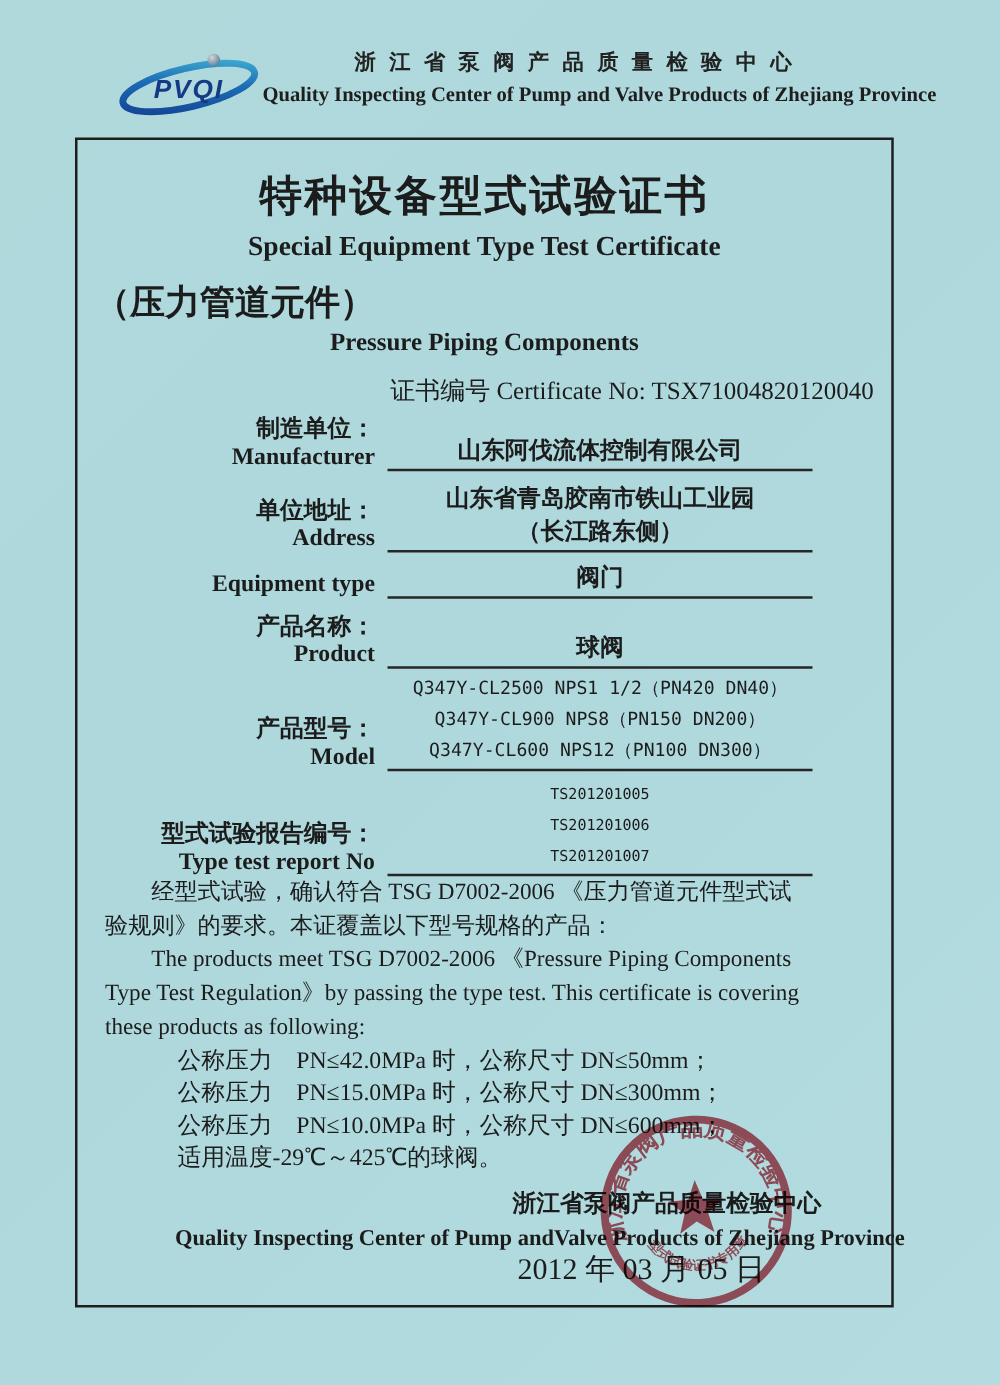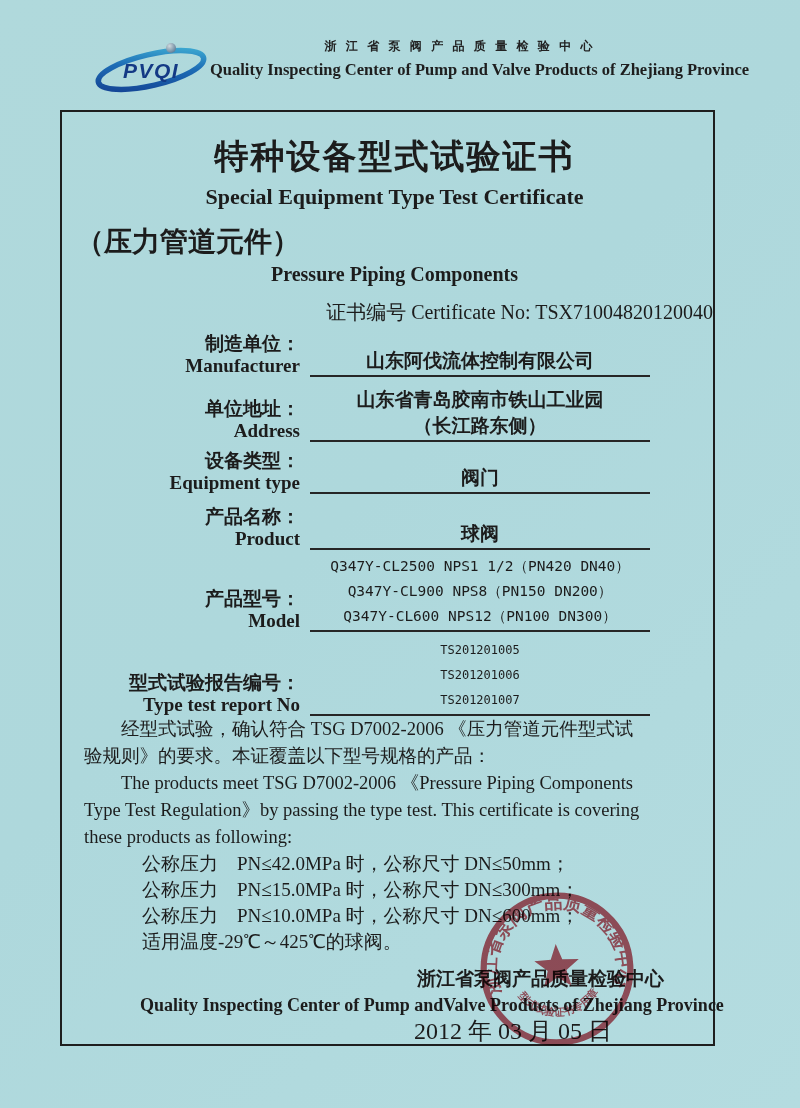--- a/index.html
+++ b/index.html
@@ -13,35 +13,35 @@
     background: linear-gradient(135deg, #b0d9dc 0%, #aed8dc 45%, #b4dce0 100%);
     overflow: hidden;
   }
 
   
   .header { position: absolute; top: 34px; left: 0; width: 800px; height: 72px; }
   .logo-svg { position: absolute; left: 90px; top: 6px; }
   .header-text { position: absolute; left: 210px; top: 4px; width: 500px; text-align: center; }
   .org-cn {
     font-family: "Liberation Sans", sans-serif;
-    font-weight: bold; font-size: 12px; letter-spacing: 3px;
+    font-weight: bold; font-size: 17px; letter-spacing: 3px;
     color: #222; white-space: nowrap;
   }
   .org-en {
     font-family: "Liberation Serif", serif;
     font-size: 16.5px; font-weight: 600; margin-top: 5px;
     color: #1e1e1e; white-space: nowrap;
   }
 
   
   .cert-box {
     position: absolute; left: 60px; top: 110px;
     width: 655px; height: 936px;
     border: 2.5px solid #1e1e1e;
-    padding: 14px 0 0 14px;
+    padding: 14px 14px 0 14px;
   }
 
   .title-cn {
     text-align: center; font-family: "Liberation Sans", sans-serif;
     font-weight: bold; font-size: 34px; letter-spacing: 2px; margin-top: 8px;
   }
   .title-en {
     text-align: center; font-weight: bold; font-size: 22px; margin-top: 4px;
   }
   .subtitle-cn {
@@ -167,21 +167,20 @@
           <div class="label-en">Address</div>
         </div>
         <div class="field-value">
           <div class="value-cn">山东省青岛胶南市铁山工业园</div>
           <div class="value-cn">（长江路东侧）</div>
         </div>
       </div>
 
       <div class="field-row mb12">
         <div class="field-label">
-          <div class="label-cn">设备类型：</div>
           <div class="label-en">Equipment type</div>
         </div>
         <div class="field-value">
           <div class="value-cn">阀门</div>
         </div>
       </div>
 
       <div class="field-row mb4">
         <div class="field-label">
           <div class="label-cn">产品名称：</div>

